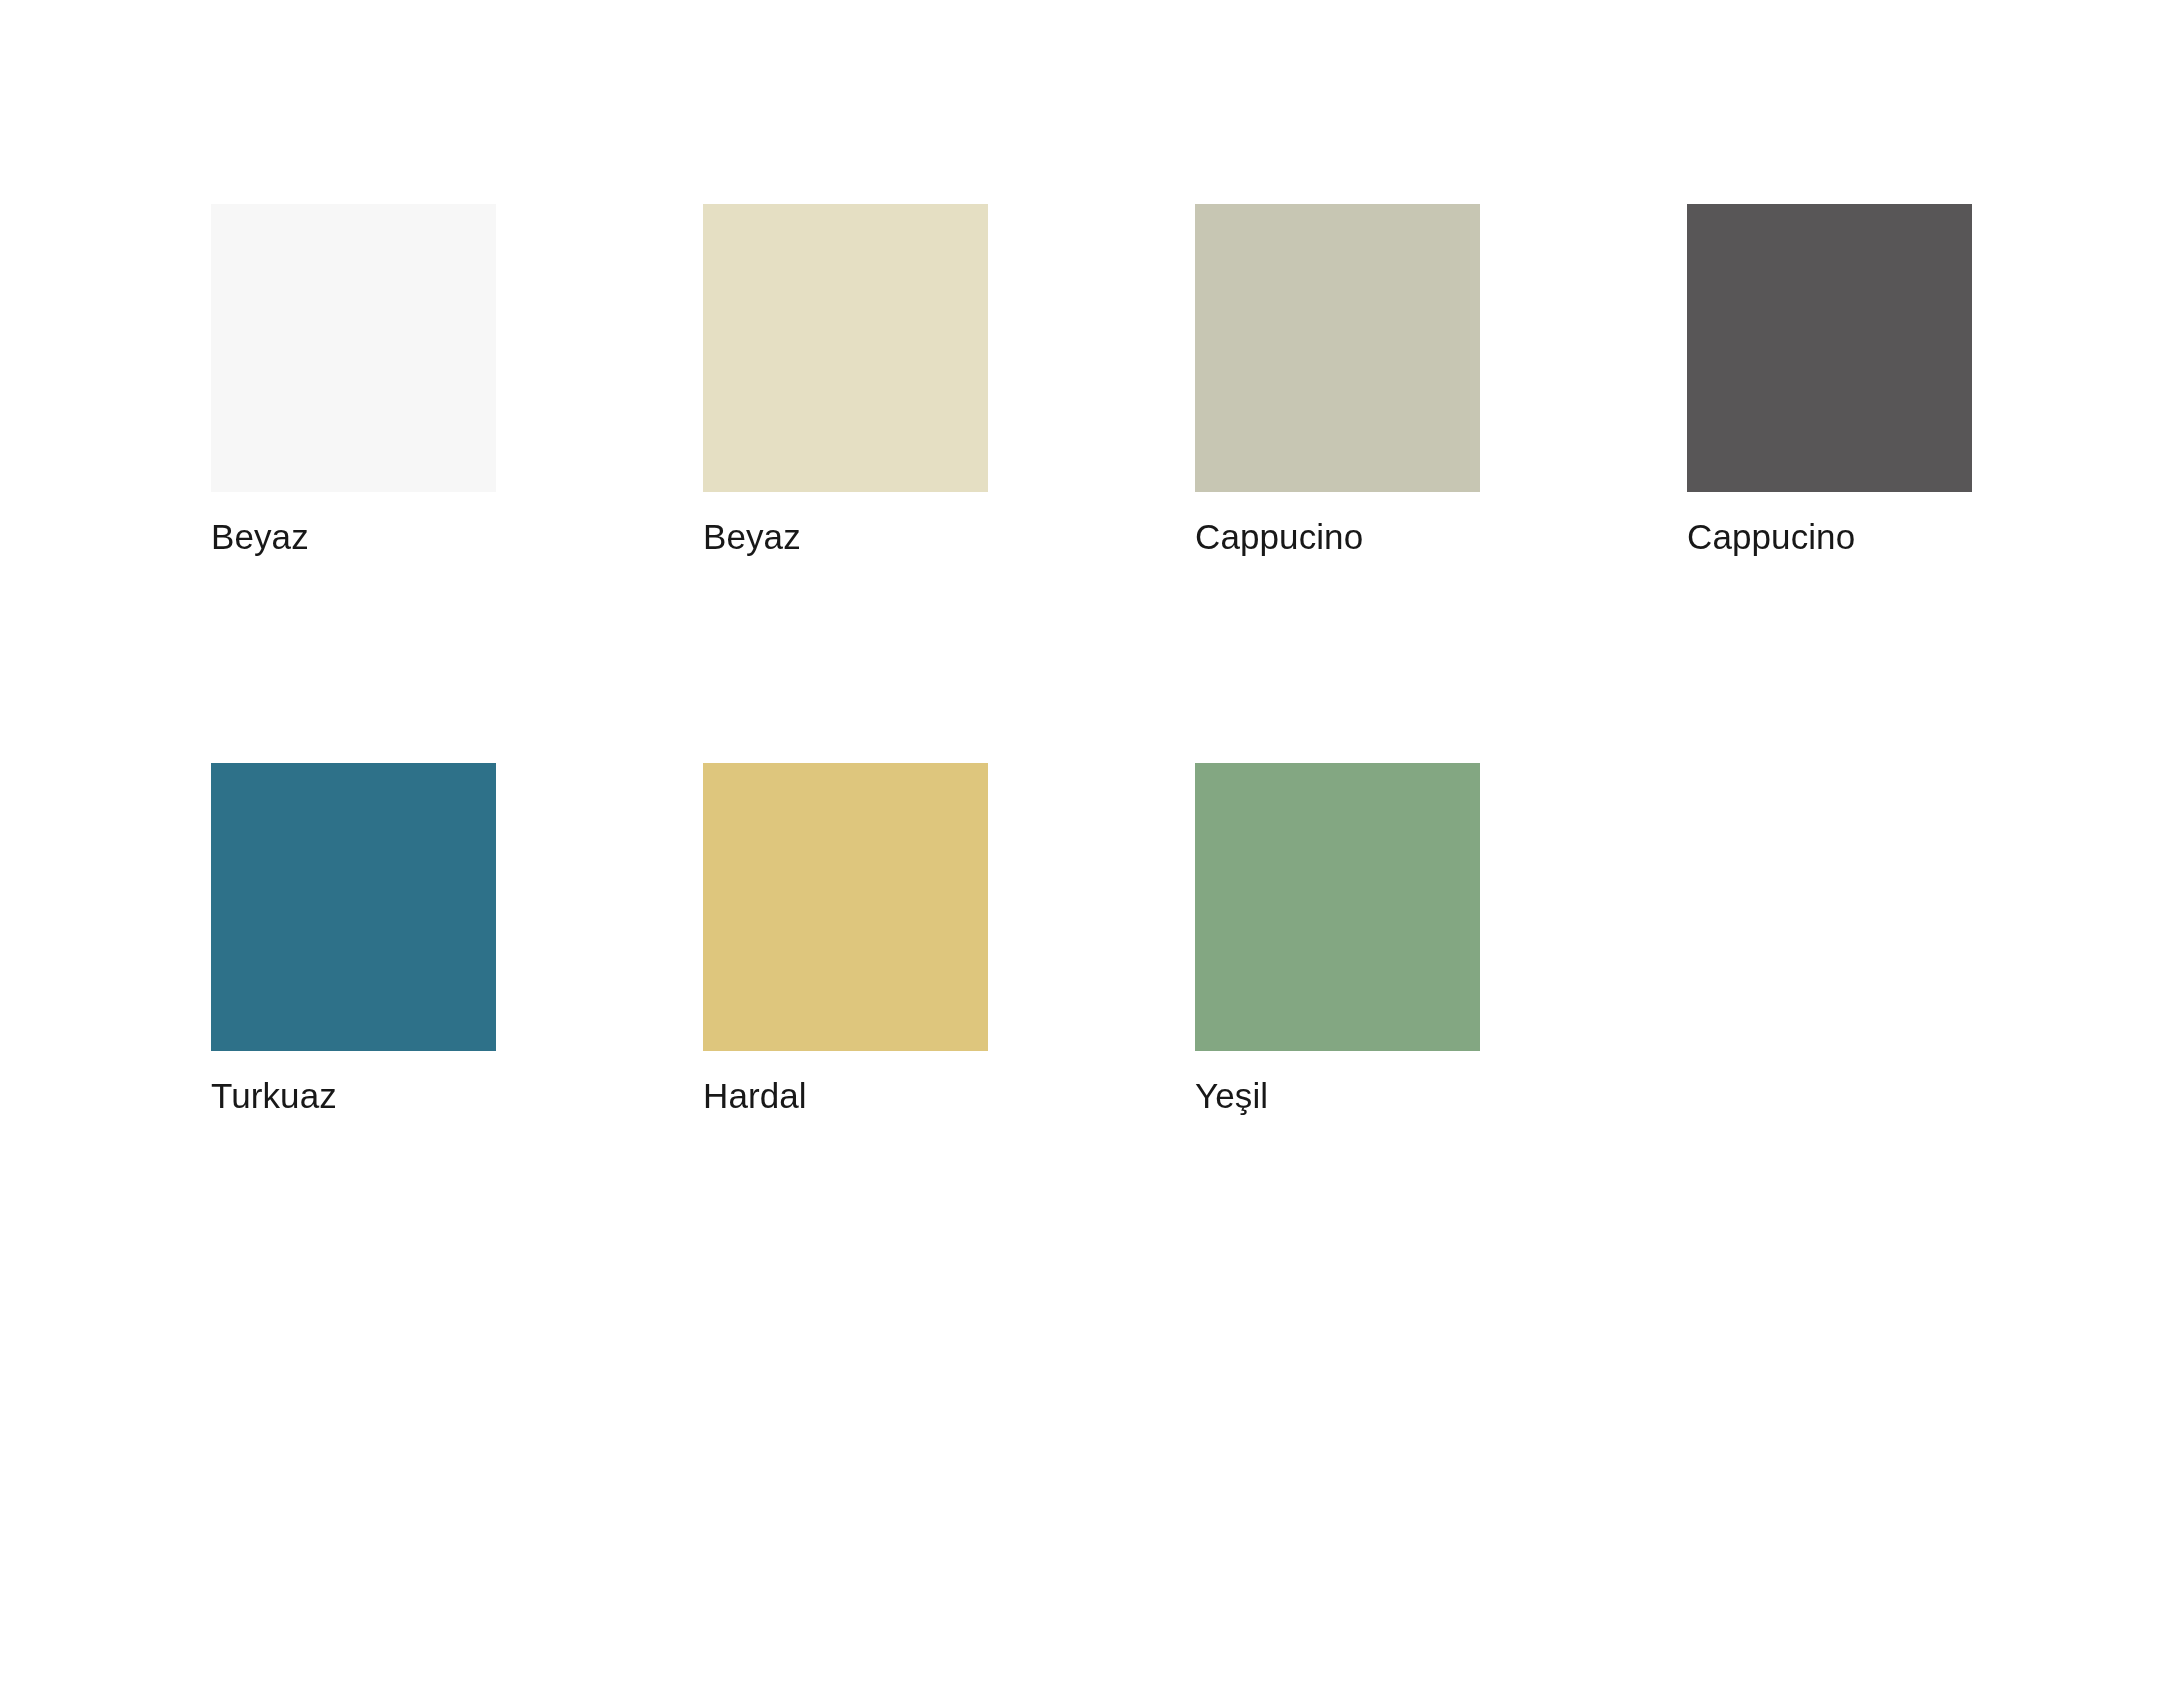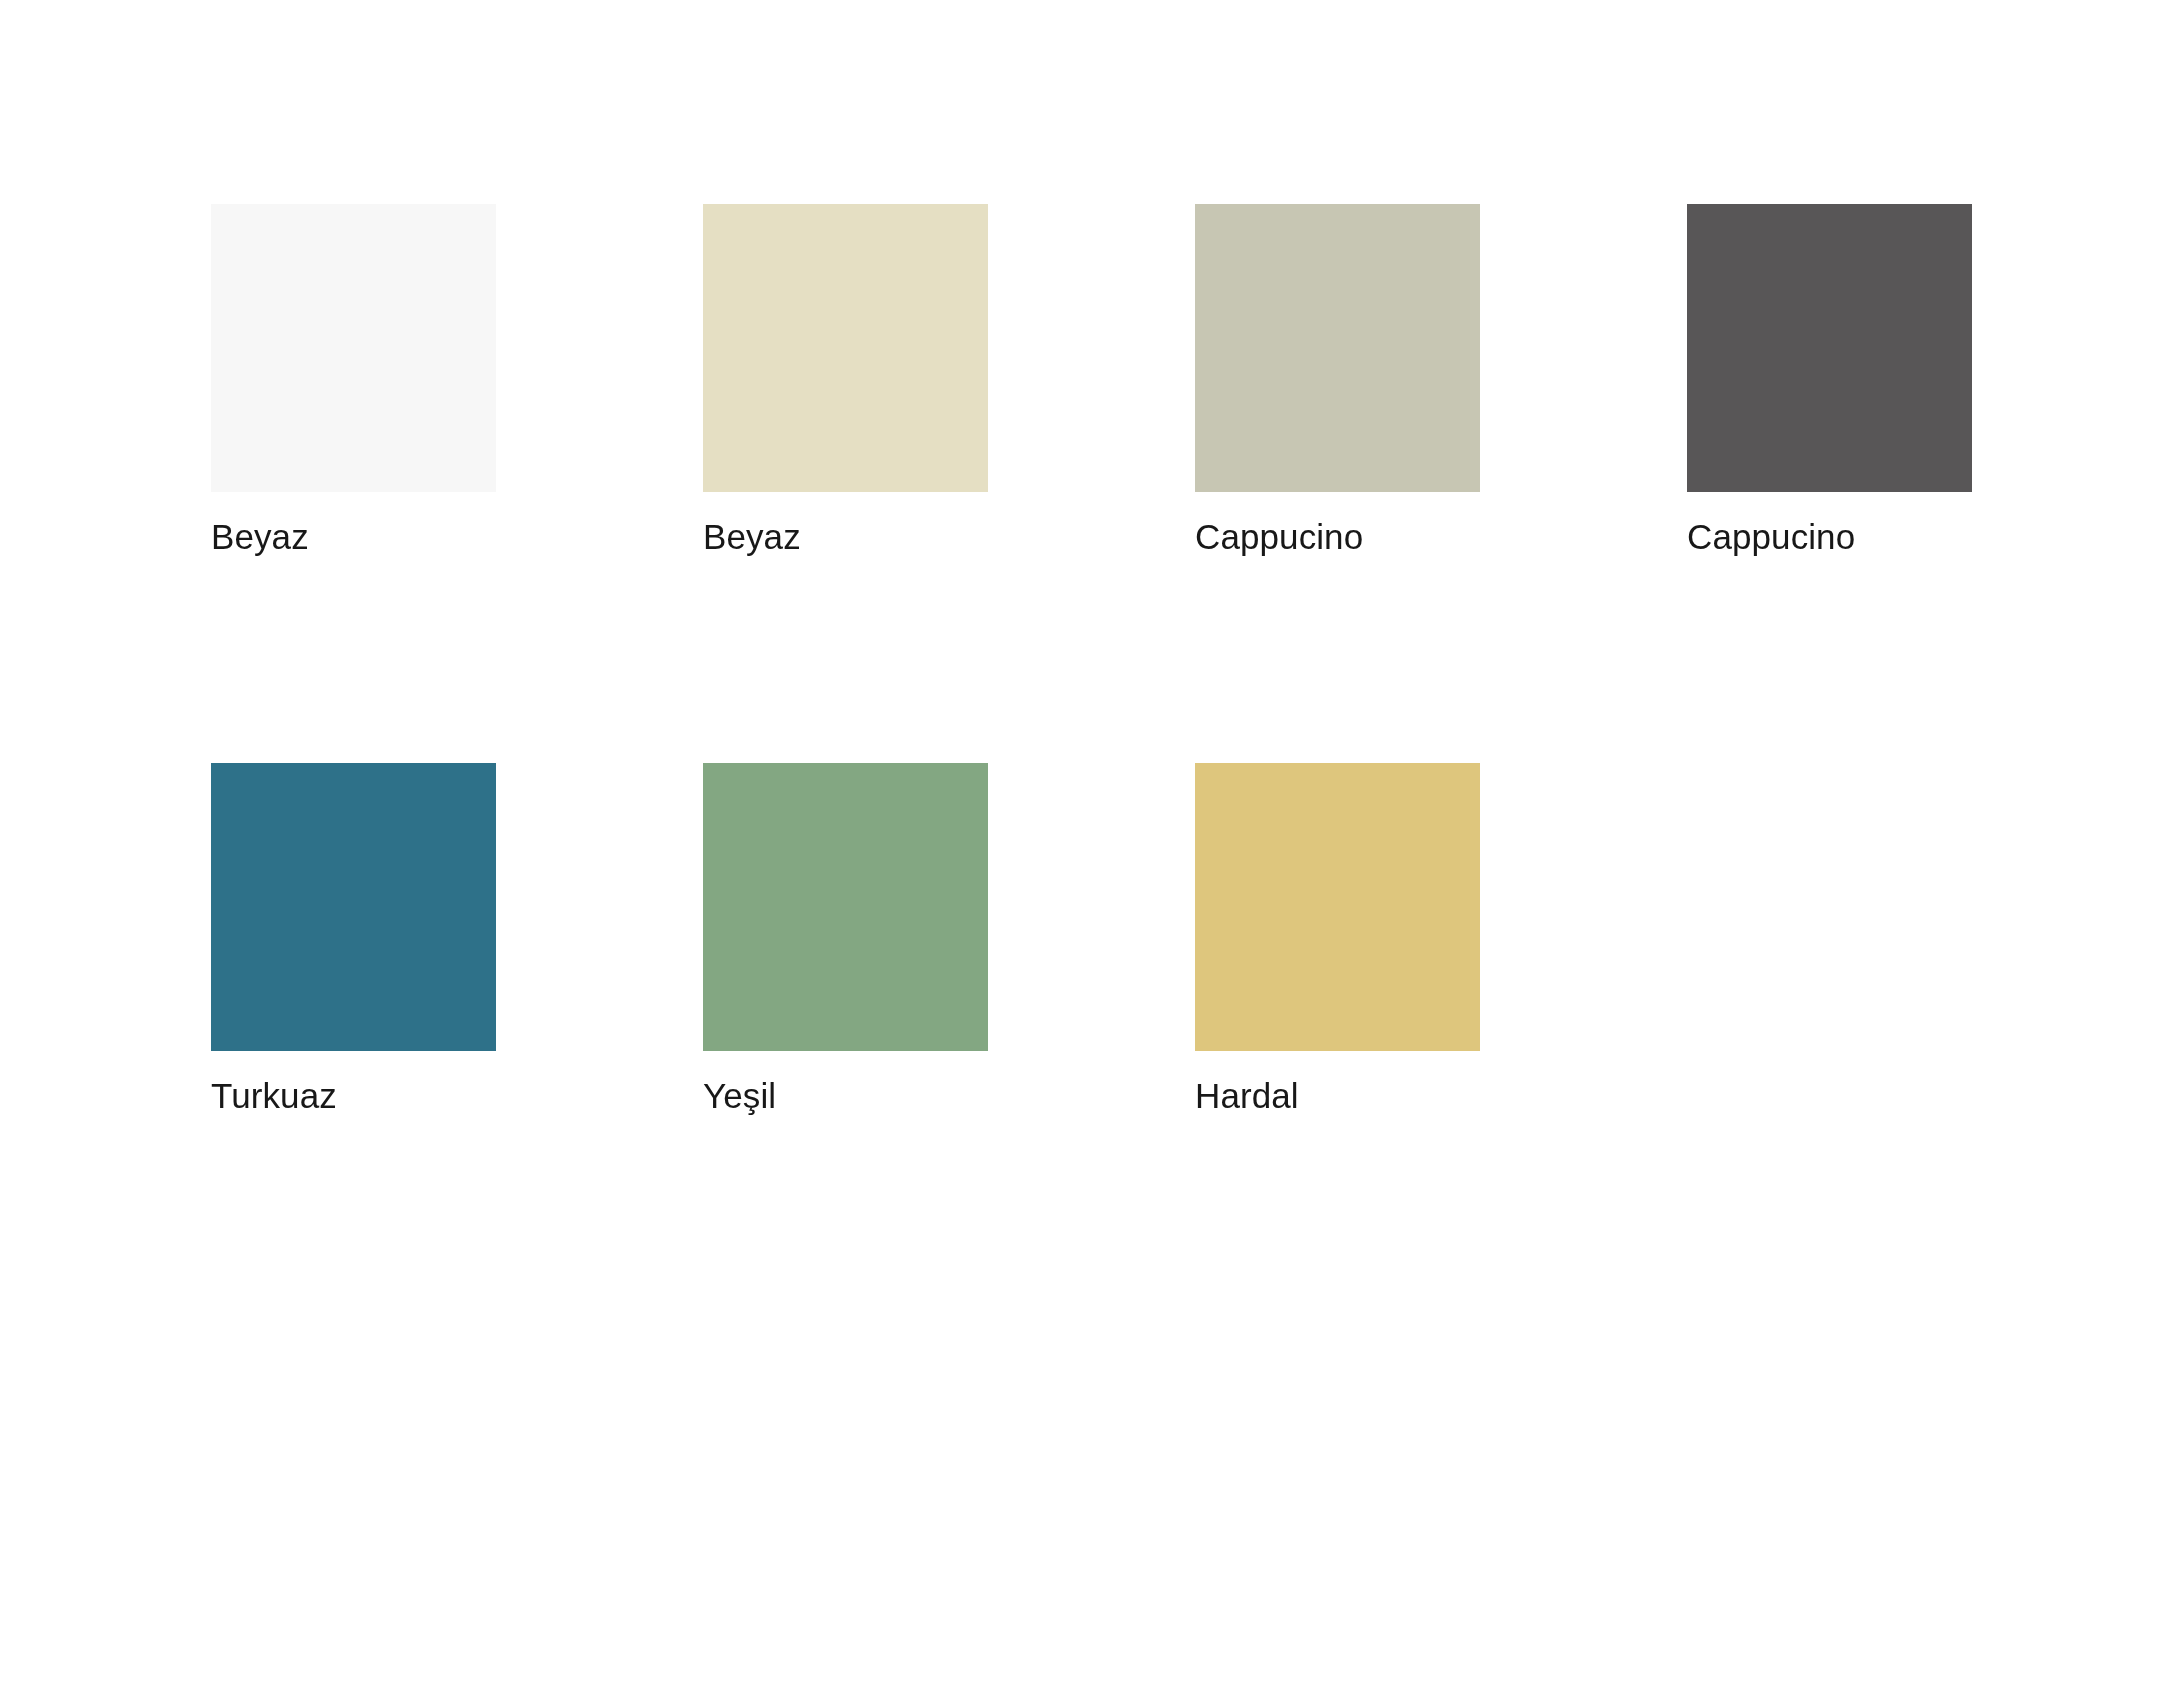--- a/index.html
+++ b/index.html
@@ -83,24 +83,24 @@
       <span class="swatch-chip" style="background: rgb(88, 86, 87);"></span>
       <span class="swatch-label" style="color: rgb(24, 24, 24);">Cappucino</span>
     </div>
 
     <div class="swatch-cell">
       <span class="swatch-chip" style="background: rgb(46, 113, 137);"></span>
       <span class="swatch-label" style="color: rgb(24, 24, 24);">Turkuaz</span>
     </div>
 
     <div class="swatch-cell">
-      <span class="swatch-chip" style="background: rgb(131, 167, 130);"></span>
-      <span class="swatch-label" style="color: rgb(24, 24, 24);">Yeşil</span>
+      <span class="swatch-chip" style="background: rgb(222, 198, 125);"></span>
+      <span class="swatch-label" style="color: rgb(24, 24, 24);">Hardal</span>
     </div>
 
     <div class="swatch-cell">
-      <span class="swatch-chip" style="background: rgb(222, 198, 125);"></span>
-      <span class="swatch-label" style="color: rgb(24, 24, 24);">Hardal</span>
+      <span class="swatch-chip" style="background: rgb(131, 167, 130);"></span>
+      <span class="swatch-label" style="color: rgb(24, 24, 24);">Yeşil</span>
     </div>
 
   </div>
 </div>
 
 
 </body></html>

